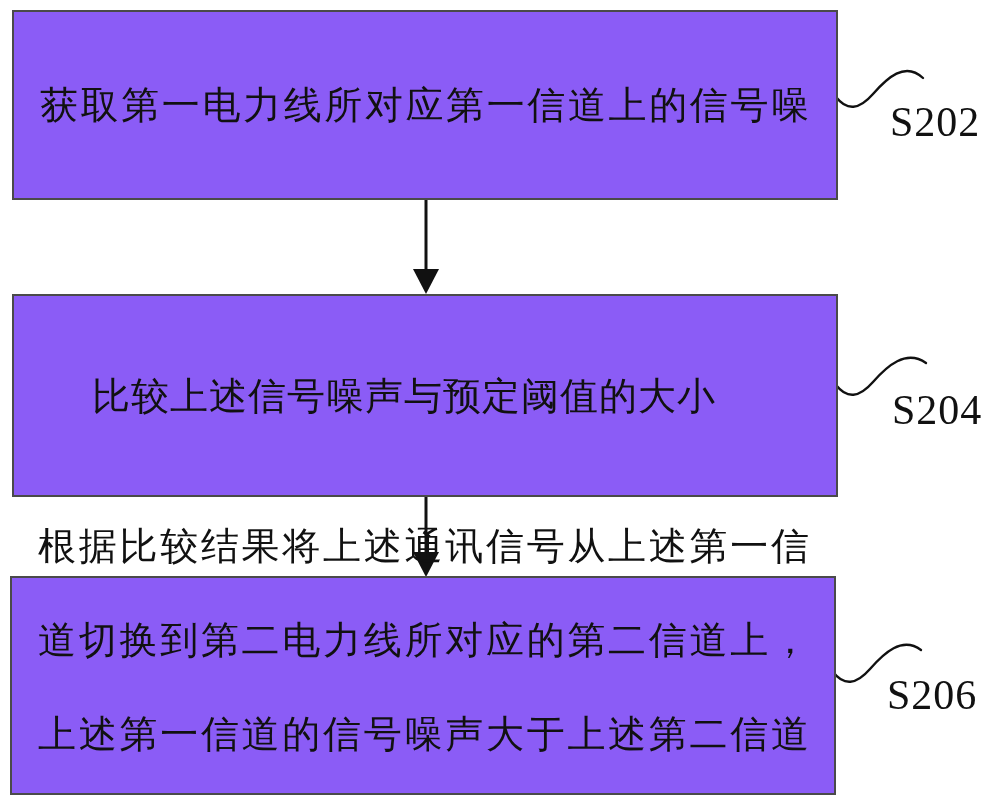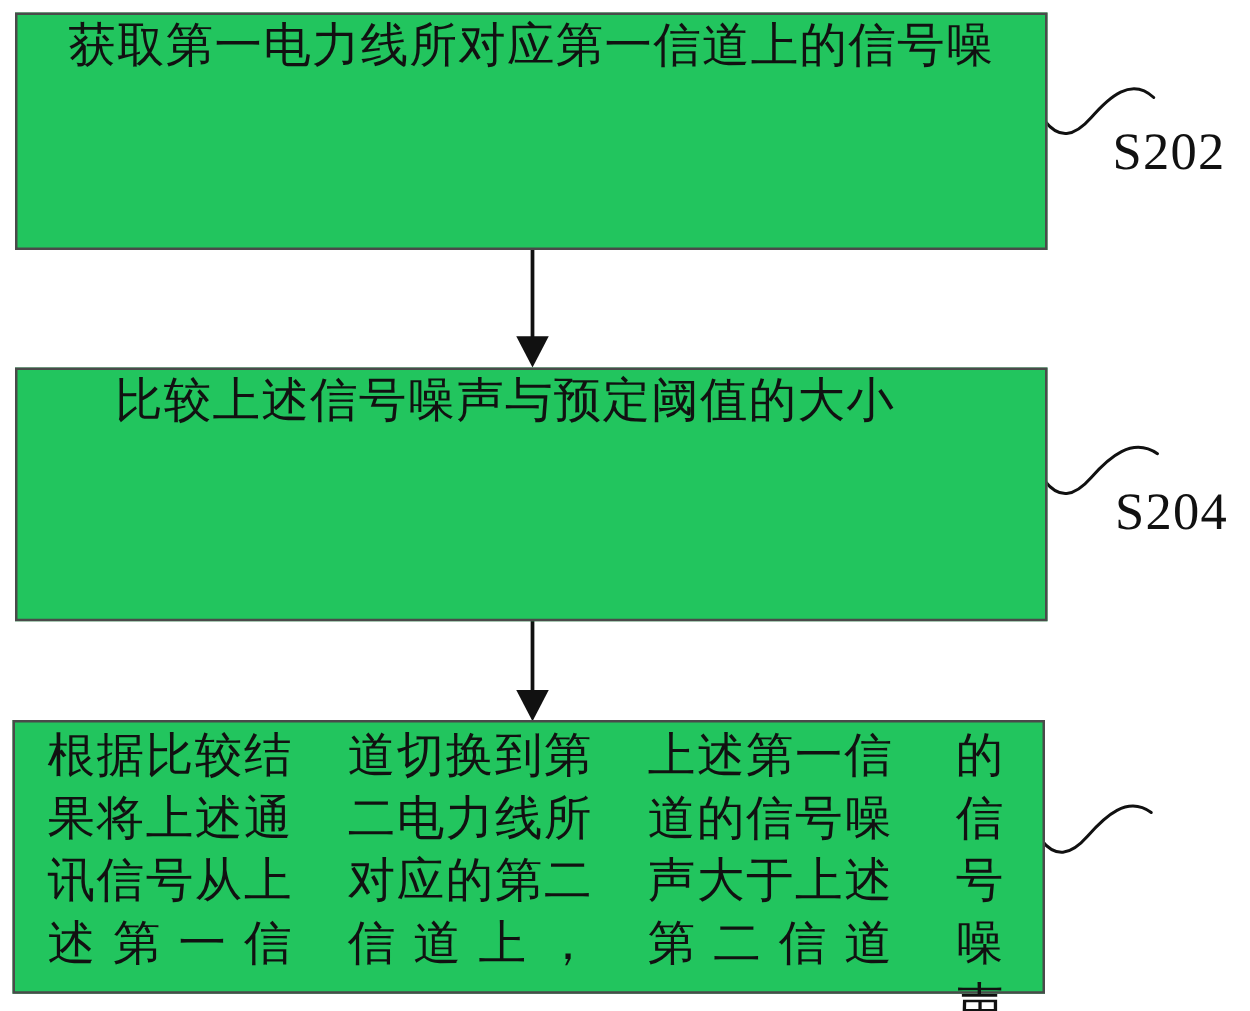--- a/index.html
+++ b/index.html
@@ -15,23 +15,23 @@
   .overlay {
     position: absolute;
     left: 0; top: 0;
     width: 1000px; height: 809px;
     pointer-events: none;
   }
   .box {
     position: absolute;
     box-sizing: border-box;
     border: 2px solid #4a4a4a;
-    background: #22c55e;
+    background: #8b5cf6;
     display: flex;
-    flex-direction: row;
+    flex-direction: column;
     justify-content: center;
   }
   .box1 { left: 12px; top: 10px;  width: 826px; height: 190px; padding: 0 26px; }
   .box2 { left: 12px; top: 294px; width: 826px; height: 203px; padding: 0 68px 0 26px; }
   .box3 { left: 10px; top: 576px; width: 826px; height: 219px; padding: 2px 24px 0 26px; gap: 44px; }
   .tline {
     font-size: 38px;
     line-height: 50px;
     white-space: nowrap;
     letter-spacing: 1px;
@@ -82,14 +82,15 @@
 
   <div class="box box3">
     <div class="tline jline">根据比较结果将上述通讯信号从上述第一信</div>
     <div class="tline jline">道切换到第二电力线所对应的第二信道上，</div>
     <div class="tline jline">上述第一信道的信号噪声大于上述第二信道</div>
     <div class="tline cline">的信号噪声</div>
   </div>
 
   <div class="steplabel label-s202">S202</div>
   <div class="steplabel label-s204">S204</div>
+  <div class="steplabel label-s206">S206</div>
 
 </div>
 
 </body></html>

